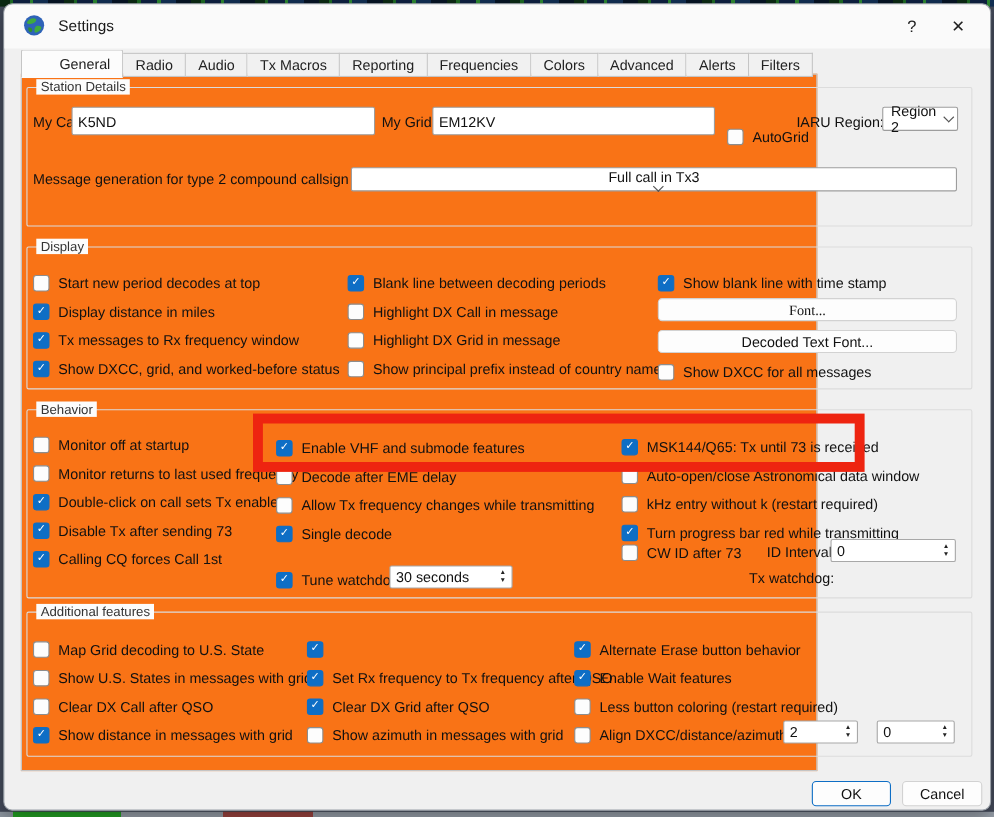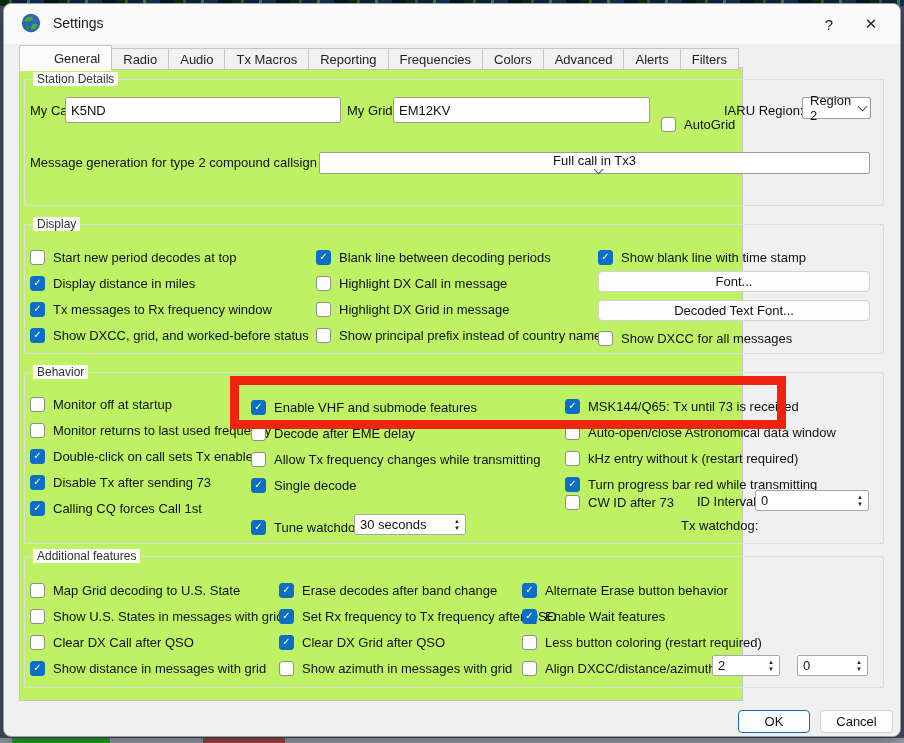--- a/index.html
+++ b/index.html
@@ -28,21 +28,21 @@
 
   
   .tabbar { position:absolute; left:15px; top:41px; display:flex; align-items:flex-end; z-index:4; }
   .tab { height:22px; padding:0 11px; background:#f1f1f1; border:1px solid #c5c5c5;
     border-left:none; display:flex; align-items:center; font-size:13px; color:#222; white-space:nowrap; }
   .tab:first-child { border-left:1px solid #c5c5c5;padding-left:34px; }
   .tab.active { height:26px; background:#fcfcfc; border-left:1px solid #c5c5c5;
     border-bottom:1px solid #fcfcfc; margin-bottom:-1px; border-radius:2px 2px 0 0; }
 
   .pane { position:absolute; left:15px; top:63px; width:724px; height:634px;
-    background:#bef264; border:1px solid #c5c5c5; }
+    background:#f97316; border:1px solid #c5c5c5; }
 
   
   .group { position:absolute; border:1px solid #dcdcdc; border-radius:2px; }
   .legend { position:absolute; top:-8px; left:8px; background:#fcfcfc; padding:0 4px;
     font-size:12px; color:#333; white-space:nowrap; }
 
   
   .lbl { font-size:13px; color:#111; white-space:nowrap; }
   .tinput { position:absolute; border:1px solid #9d9d9d; border-radius:2px; background:#fff;
     font-size:13px; padding:12px 5px; height:22px; color:#111; font-family:inherit; }
@@ -175,21 +175,21 @@
           <span class="cbox"></span>
           <span class="cb-lbl">Show principal prefix instead of country name</span>
         </div>
       </div>
     <div class="abs" style="left:578px;top:179px;">
         <div class="cb-row">
           <span class="cbox on">✓</span>
           <span class="cb-lbl">Show blank line with time stamp</span>
         </div>
       </div>
-    <div class="btn" style="left:578px;top:203px;width:272px;height:21px;">Font...</div>
+    <div class="btn" style="left:578px;top:203px;width:272px;height:21px;font-family:Liberation Serif, serif;">Font...</div>
     <div class="btn" style="left:578px;top:232px;width:272px;height:21px;">Decoded Text Font...</div>
     <div class="abs" style="left:578px;top:260px;">
         <div class="cb-row">
           <span class="cbox"></span>
           <span class="cb-lbl">Show DXCC for all messages</span>
         </div>
       </div>
 
     <div class="group" style="left:4px;top:304px;width:860px;height:172px;">
       <span class="legend">Behavior</span>
@@ -300,21 +300,20 @@
           <span class="cb-lbl">Clear DX Call after QSO</span>
         </div>
         <div class="cb-row">
           <span class="cbox on">✓</span>
           <span class="cb-lbl">Show distance in messages with grid</span>
         </div>
       </div>
     <div class="col" style="left:259px;top:512px;">
         <div class="cb-row">
           <span class="cbox on">✓</span>
-          <span class="cb-lbl">Erase decodes after band change</span>
         </div>
         <div class="cb-row">
           <span class="cbox on">✓</span>
           <span class="cb-lbl">Set Rx frequency to Tx frequency after QSO</span>
         </div>
         <div class="cb-row">
           <span class="cbox on">✓</span>
           <span class="cb-lbl">Clear DX Grid after QSO</span>
         </div>
         <div class="cb-row">

